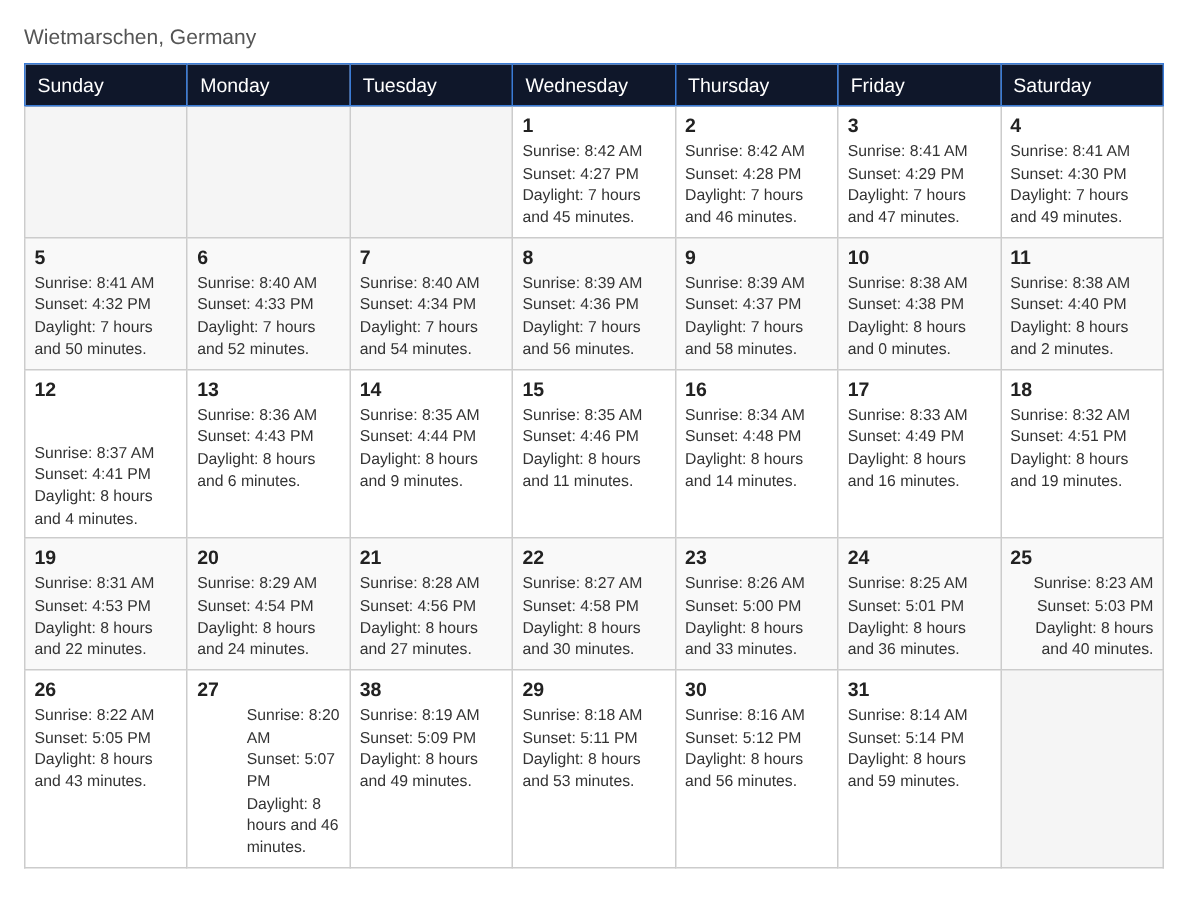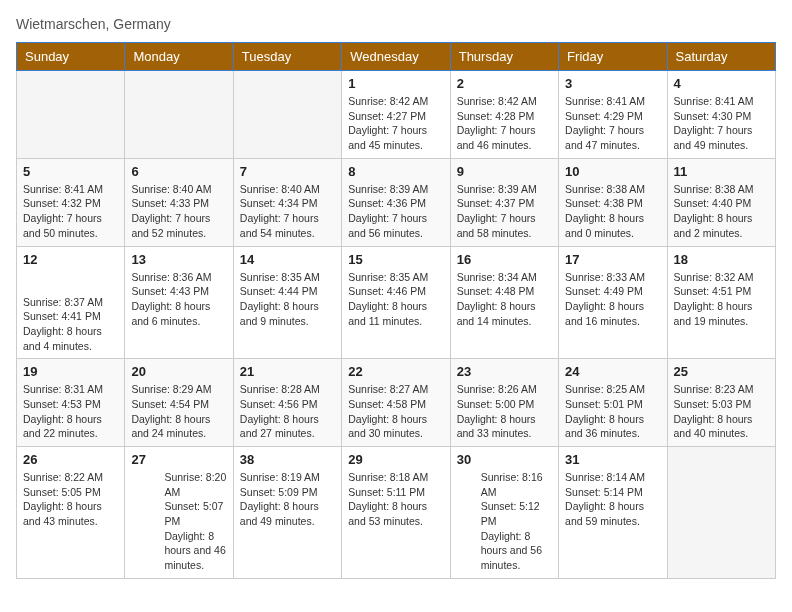--- a/index.html
+++ b/index.html
@@ -51,21 +51,21 @@
     .location {
       font-size: 14px;
       color: #555;
     }
     .calendar {
       width: 100%;
       border-collapse: collapse;
       border: 1px solid #ccc;
     }
     .calendar th {
-      background-color: #a16207;
+      background-color: #0f172a;
       color: white;
       text-align: left;
       padding: 6px 8px;
       font-size: 13px;
       font-weight: normal;
       border: 1px solid #3a7bd5;
     }
     .calendar td {
       vertical-align: top;
       padding: 5px 6px;
@@ -268,21 +268,21 @@
 Daylight: 8 hours and 33 minutes.</div>
         </td>
         <td>
           <div class="day-num">24</div>
           <div class="day-info" style="white-space: pre-line;">Sunrise: 8:25 AM
 Sunset: 5:01 PM
 Daylight: 8 hours and 36 minutes.</div>
         </td>
         <td>
           <div class="day-num">25</div>
-          <div class="day-info" style="white-space: pre-line;">Sunrise: 8:23 AM
+          <div class="day-info" style="white-space: pre-line; text-align: right;">Sunrise: 8:23 AM
 Sunset: 5:03 PM
 Daylight: 8 hours and 40 minutes.</div>
         </td>
       </tr>
       <tr class="week-row">
         <td>
           <div class="day-num">26</div>
           <div class="day-info" style="white-space: pre-line;">Sunrise: 8:22 AM
 Sunset: 5:05 PM
 Daylight: 8 hours and 43 minutes.</div>
@@ -300,21 +300,21 @@
 Daylight: 8 hours and 49 minutes.</div>
         </td>
         <td>
           <div class="day-num">29</div>
           <div class="day-info" style="white-space: pre-line;">Sunrise: 8:18 AM
 Sunset: 5:11 PM
 Daylight: 8 hours and 53 minutes.</div>
         </td>
         <td>
           <div class="day-num">30</div>
-          <div class="day-info" style="white-space: pre-line; margin-left: 24px;">Sunrise: 8:16 AM
+          <div class="day-info" style="white-space: pre-line;">Sunrise: 8:16 AM
 Sunset: 5:12 PM
 Daylight: 8 hours and 56 minutes.</div>
         </td>
         <td>
           <div class="day-num">31</div>
           <div class="day-info" style="white-space: pre-line;">Sunrise: 8:14 AM
 Sunset: 5:14 PM
 Daylight: 8 hours and 59 minutes.</div>
         </td>
         <td class="empty"></td>

